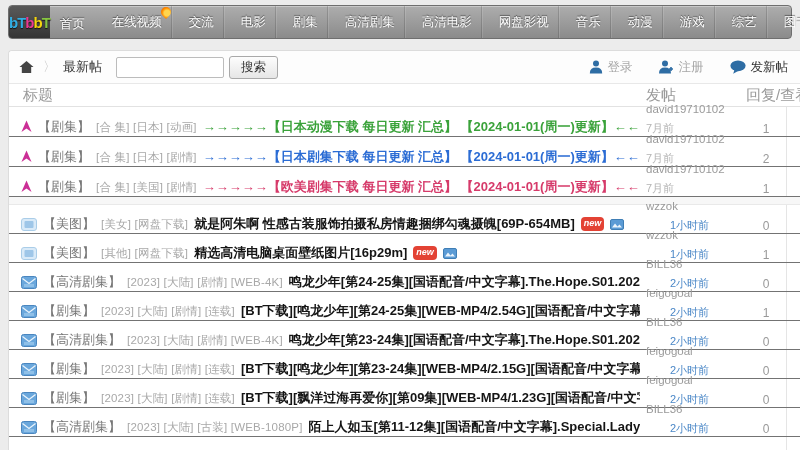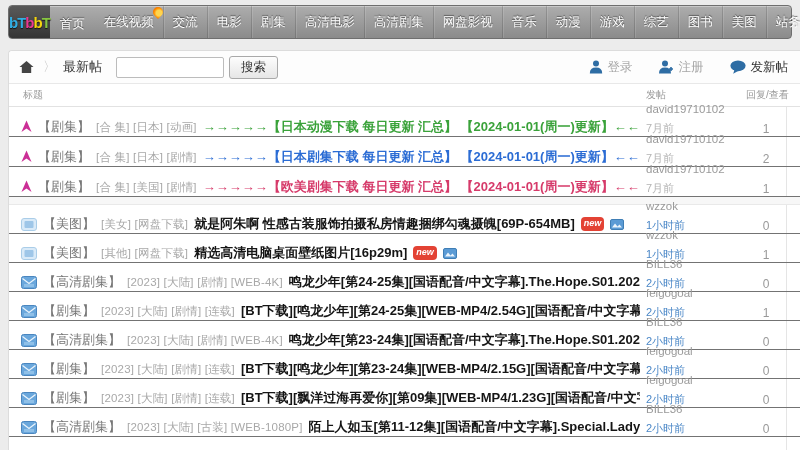--- a/index.html
+++ b/index.html
@@ -12,21 +12,21 @@
     display:flex; align-items:stretch; border:1px solid #6f6f6f; border-radius:4px;
     background:linear-gradient(#adadad,#8b8b8b); box-shadow:inset 0 1px 0 rgba(255,255,255,.35); }
   .logo { display:flex; align-items:center; justify-content:center; width:58px;
     background:linear-gradient(#5a5a5a,#353535); border-radius:3px 0 0 3px;
     font-weight:bold; font-size:15px; letter-spacing:-1px; cursor:pointer;
     text-shadow:0 1px 1px rgba(0,0,0,.7); }
   .nav-items { display:flex; flex:1; align-items:stretch; }
   .nav-item { position:relative; display:flex; align-items:center; padding:0 9px;
     color:#fff; font-size:12.5px; text-decoration:none; cursor:pointer; white-space:nowrap;
     text-shadow:0 -1px 1px rgba(0,0,0,.55); border-right:1px solid rgba(0,0,0,.14);
-    box-shadow:1px 0 0 rgba(255,255,255,.12); }
+    box-shadow:1px 0 0 rgba(255,255,255,.12);margin-left:8px; }
   .nav-item.active { background:linear-gradient(#4c4c4c,#1f1f1f); margin:18px 1px;
     border-right:none; box-shadow:none; }
   .flame { position:absolute; top:1px; right:0px; width:10px; height:10px; border-radius:50% 50% 50% 0;
     background:radial-gradient(circle at 50% 65%, #ffd54f 0 35%, #ff8f00 60%, #e65100 100%);
     transform:rotate(-45deg); }
 
   
   .panel { position:absolute; left:8px; right:0; top:50px; bottom:0;
     background:#fff; border:1px solid #dcdcdc; border-right:none; border-bottom:none;
     border-radius:4px 0 0 0; }
@@ -38,21 +38,21 @@
   .search-input { margin-left:14px; width:108px; height:21px; border:1px solid #bcbcbc;
     border-radius:2px; padding:0 5px; font-size:12px; background:#fff; }
   .search-btn { margin-left:5px; height:23px; padding:0 11px; font-size:12.5px; color:#333;
     background:linear-gradient(#fdfdfd,#e6e6e6); border:1px solid #a9a9a9; border-radius:3px; cursor:pointer; }
   .toolbar .right { margin-left:auto; display:flex; align-items:center; gap:26px; }
   .tool-link { display:flex; align-items:center; gap:5px; font-size:12.5px; color:#a6a6a6;
     text-decoration:none; cursor:pointer;text-align:center; }
   .tool-link.dark { color:#333; }
 
   
-  .thead { height:23px; display:flex; align-items:center; font-size:10px; color:#9a9a9a;
+  .thead { height:23px; display:flex; align-items:center; font-size:15px; color:#9a9a9a;
     border-bottom:1px solid #e2e2e2;justify-content:space-between; }
   .h-title { flex:1; padding-left:14px; }
   .h-poster { width:100px; }
   .h-replies { width:54px; white-space:nowrap; }
 
   .rows { }
   .row { display:flex; align-items:flex-end; height:29px; border-bottom:1px solid #737373; }
   .row.sticky { height:30px; }
   .section-gap { height:8px; background:#f7f7f7; border-bottom:1px solid #e9e9e9; }
 
@@ -66,21 +66,21 @@
   .cat { color:#777; font-size:13px; text-decoration:none; cursor:pointer; }
   .tags { color:#a8a8a8; font-size:11.5px; letter-spacing:.2px; }
   .title { color:#151515; font-size:13px; font-weight:600; text-decoration:none;
     cursor:pointer; overflow:hidden; flex:0 1 auto; }
   .badge { flex:0 0 auto; background:#e34234; color:#fff; font-size:9px; font-style:italic;
     font-weight:bold; line-height:1; padding:2px 3px 3px; border-radius:4px; }
   .tspacer { flex:1; }
   .cell-poster { width:100px; line-height:1.2; }
   .poster { display:block; color:#9a9a9a; font-size:11.5px; text-decoration:none; cursor:pointer; }
   .time { color:#b3b3b3; font-size:11px; }
-  .time.recent { color:#4a87c7; }
+  .time.recent { color:#4a87c7;margin-left:24px; }
   .cell-replies { width:40px; text-align:center; color:#999; font-size:12px; }
   .cell-stub { width:14px; align-self:stretch; border-left:1px solid #e5e5e5; }
 </style>
 </head>
 <body>
 
 <div class="stage">
 
   <div class="navbar">
     <div class="logo">
@@ -89,22 +89,22 @@
         <span style="color: rgb(234, 58, 147);">b</span>
         <span style="color: rgb(245, 213, 14);">b</span>
         <span style="color: rgb(134, 196, 64);">T</span>
       </div>
     <div class="nav-items">
         <a class="nav-item active">首页</a>
         <a class="nav-item">在线视频<span class="flame"></span></a>
         <a class="nav-item">交流</a>
         <a class="nav-item">电影</a>
         <a class="nav-item">剧集</a>
+        <a class="nav-item">高清剧集</a>
         <a class="nav-item">高清电影</a>
-        <a class="nav-item">高清剧集</a>
         <a class="nav-item">网盘影视</a>
         <a class="nav-item">音乐</a>
         <a class="nav-item">动漫</a>
         <a class="nav-item">游戏</a>
         <a class="nav-item">综艺</a>
         <a class="nav-item">图书</a>
         <a class="nav-item">美图</a>
         <a class="nav-item">站务</a>
       </div>
   </div>

